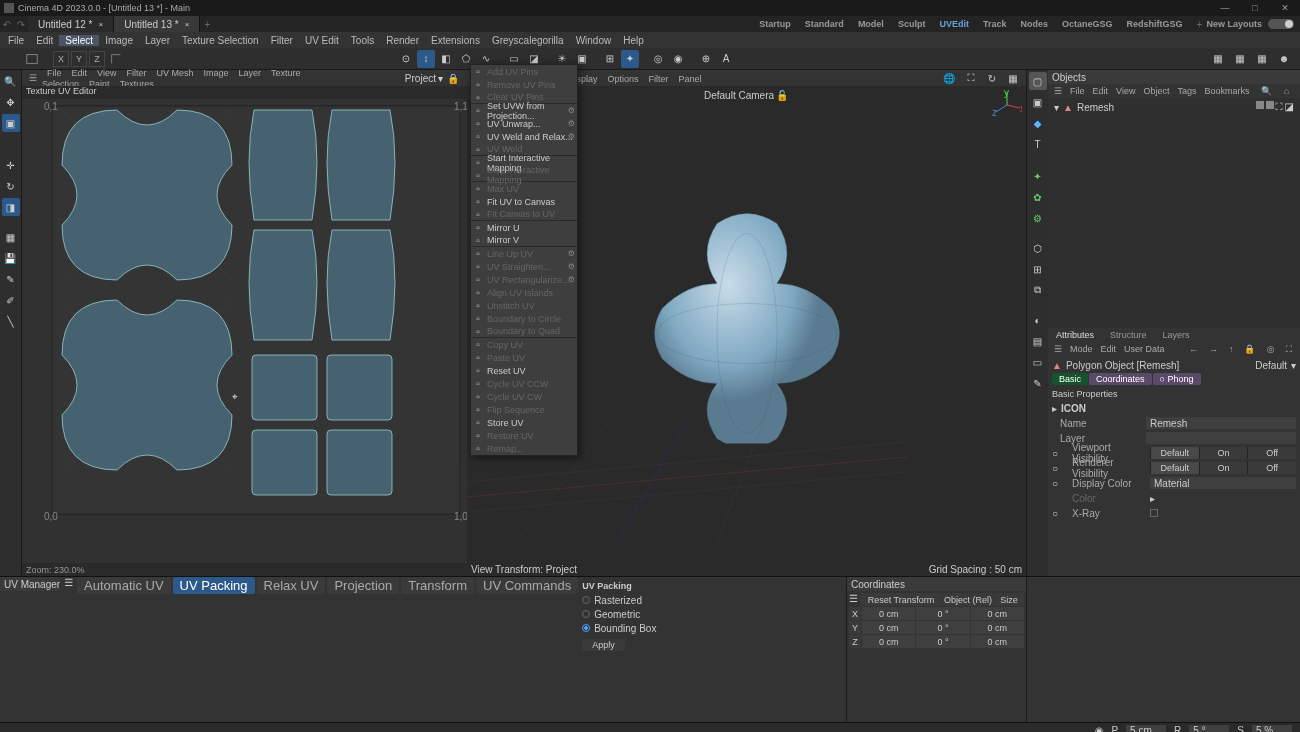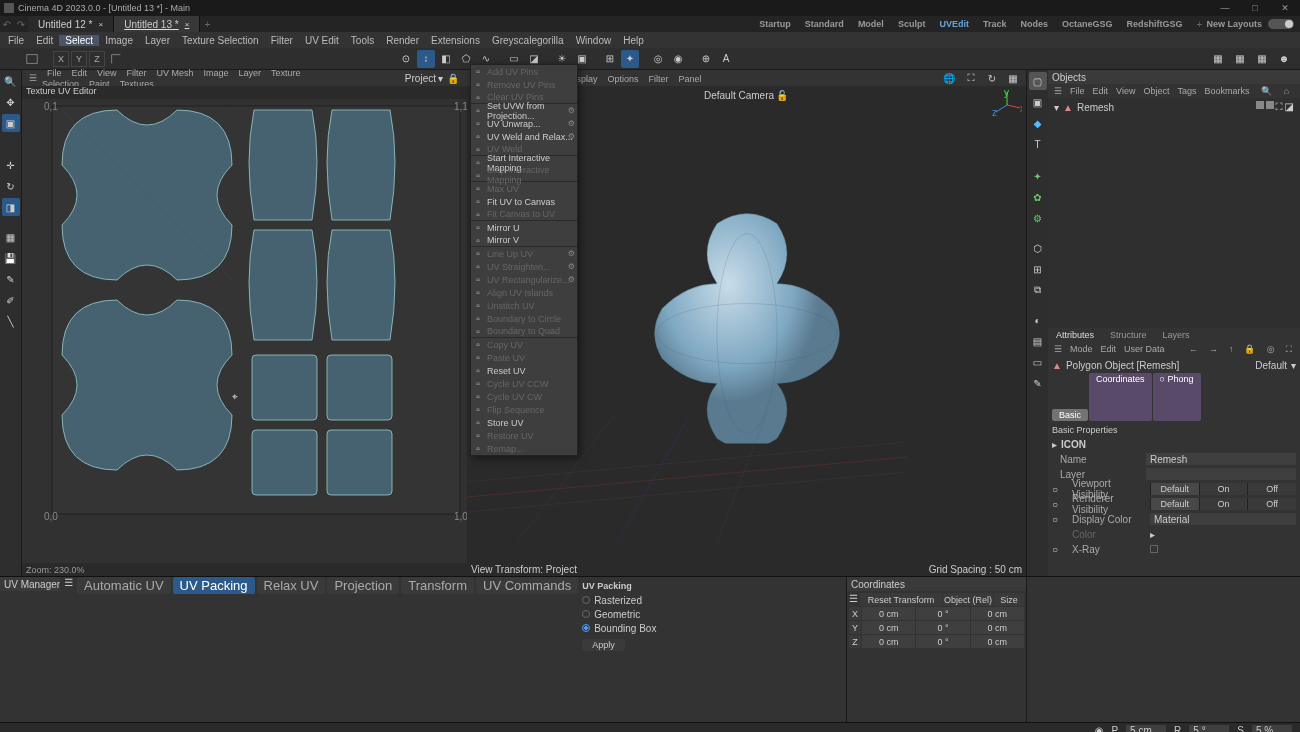--- a/index.html
+++ b/index.html
@@ -5,21 +5,21 @@
 * { margin: 0; padding: 0; box-sizing: border-box; font-family: "Segoe UI", Arial, sans-serif; font-size: 10px; color: #ccc; user-select: none; }
 body { width: 1300px; height: 732px; background: #333; overflow: hidden; position: relative; }
 .titlebar { height: 16px; background: #1a1a1a; display: flex; align-items: center; padding-left: 4px; }
 .titlebar-icon { width: 10px; height: 10px; background: #555; margin-right: 4px; }
 .titlebar-text { font-size: 9px; color: #aaa; }
 .win-controls { margin-left: auto; display: flex; }
 .win-btn { width: 30px; height: 16px; display: flex; align-items: center; justify-content: center; color: #999; font-size: 9px; }
 .tabbar { height: 16px; background: #242424; display: flex; align-items: center; }
 .tab-nav { width: 14px; height: 14px; display: flex; align-items: center; justify-content: center; color: #666; }
 .doc-tab { padding: 0 10px; height: 16px; display: flex; align-items: center; background: #2a2a2a; font-size: 9px; color: #999; border-right: 1px solid #111; }
-.doc-tab.active { background: #383838; color: #ddd; text-decoration: underline; }
+.doc-tab.active { background: #383838; color: #ddd; }
 .doc-tab .close { margin-left: 6px; font-size: 8px; }
 .layout-bar { margin-left: auto; display: flex; gap: 14px; padding-right: 10px; }
 .layout-item { font-size: 9px; color: #999; font-weight: bold; }
 .layout-item.active { color: #67a3d9; }
 .menubar { height: 16px; background: #333; display: flex; align-items: center; padding-left: 2px; }
 .menu-item { padding: 0 6px; font-size: 10px; color: #bbb; }
 .menu-item.sel { background: #4a5568; color: #fff; }
 .toolbar { height: 22px; background: #2e2e2e; display: flex; align-items: center; border-bottom: 1px solid #1a1a1a; }
 .tb-btn { width: 18px; height: 18px; margin: 0 1px; display: flex; align-items: center; justify-content: center; border-radius: 2px; }
 .tb-btn svg { width: 14px; height: 14px; }
@@ -436,21 +436,21 @@
         </span>
       </div>
     <div class="attr-content">
       <div class="attr-row">
         <span style="color:#d88;">▲</span>
         <span>Polygon Object [Remesh]</span>
         <span style="margin-left:auto;">Default</span>
         <span>▾</span>
       </div>
       <div class="tag-row" id="tag-tabs">
-          <div class="tag-btn" style="background: #737373; color: rgb(255, 255, 255); margin-top: 36px;">Basic</div>
+          <div class="tag-btn" style="background: #14532d; color: rgb(255, 255, 255);">Basic</div>
           <div class="tag-btn" style="background: rgb(90, 74, 106); color: rgb(255, 255, 255);">Coordinates</div>
           <div class="tag-btn" style="background: rgb(90, 74, 106); color: rgb(255, 255, 255);">○ Phong</div>
         </div>
       <div style="font-size:9px; color:#ccc; padding:2px 0;">Basic Properties</div>
       <div class="attr-row">
           <span>▸</span>
           <span style="font-weight:bold;">ICON</span>
         </div>
       <div class="attr-row">
           <span class="attr-label">Name</span>

